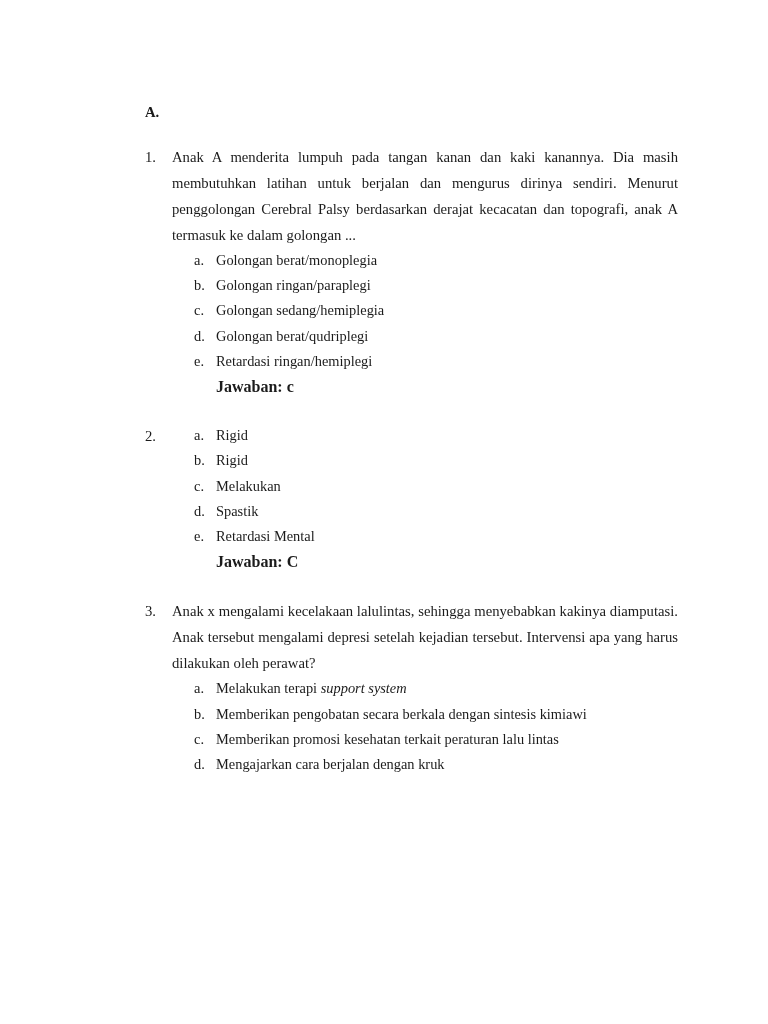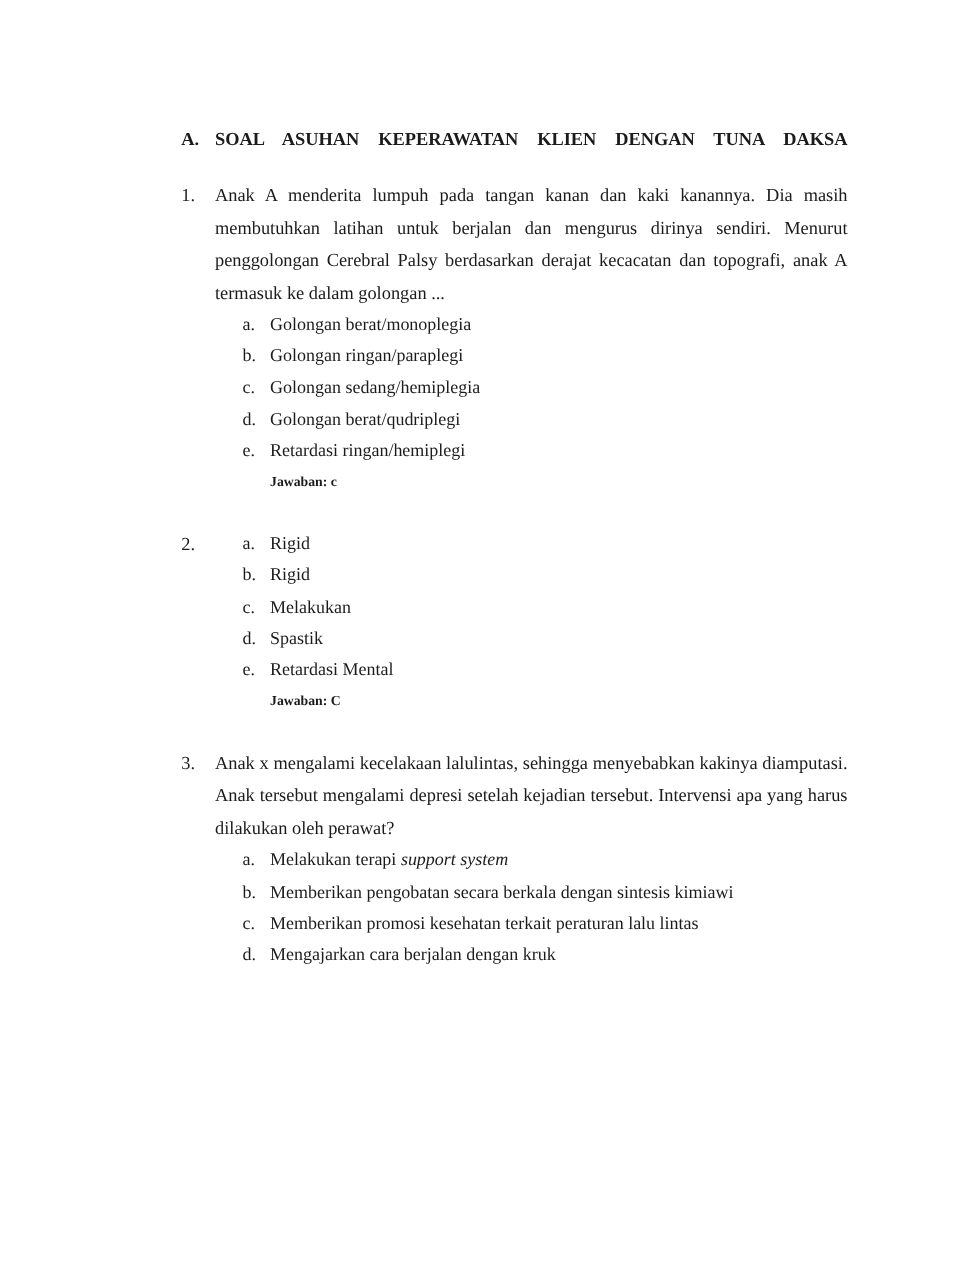--- a/index.html
+++ b/index.html
@@ -97,39 +97,38 @@
   }
   .opt-text {
     flex: 1 1 auto;
   }
   .opt-text i {
     font-style: italic;
   }
 
   .answer {
     font-weight: bold;
-    font-size: 11px;
+    font-size: 16px;
     line-height: 25.2px;
     padding-left: 44px;
   }
 
   
   .gap-heading-to-q1 { height: 19px; }
   .gap-between-questions { height: 24px; }
 </style>
 </head>
 <body>
 
 <div class="page">
   <div class="content">
 
     <div class="section-heading">
       <div class="section-marker">A.</div>
       <div class="section-body">
-        <div class="section-line-1">SOAL ASUHAN KEPERAWATAN KLIEN DENGAN TUNA DAKSA</div>
       </div>
     </div>
 
     <div class="gap-heading-to-q1"></div>
 
     <div id="questions-root">
         <div class="question">
           <div class="q-number">1.</div>
           <div class="q-body">
             <p class="q-text">Anak A menderita lumpuh pada tangan kanan dan kaki kanannya. Dia masih membutuhkan latihan untuk berjalan dan mengurus dirinya sendiri. Menurut penggolongan Cerebral Palsy berdasarkan derajat kecacatan dan topografi, anak A termasuk ke dalam golongan ...</p>

